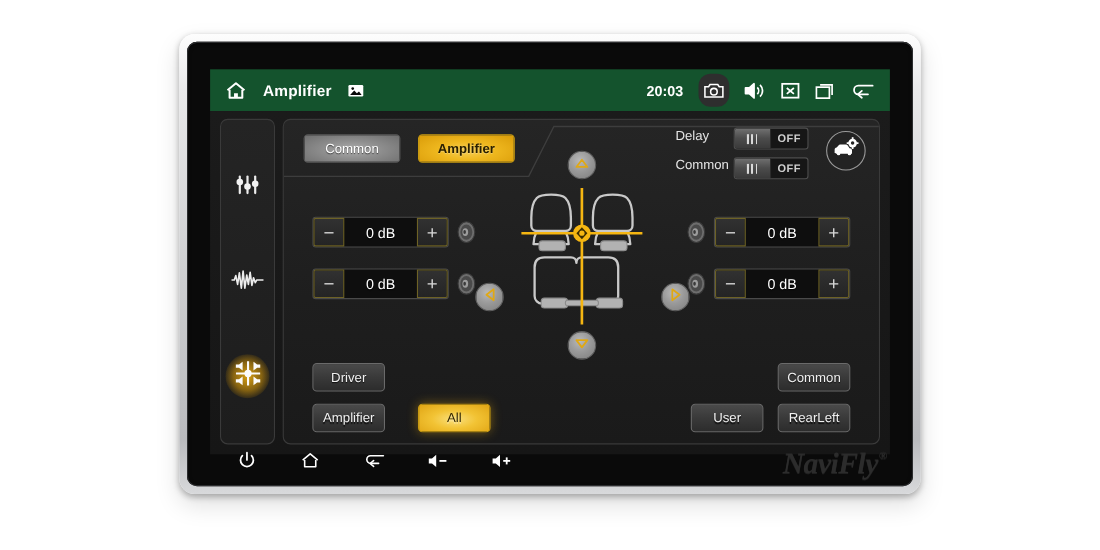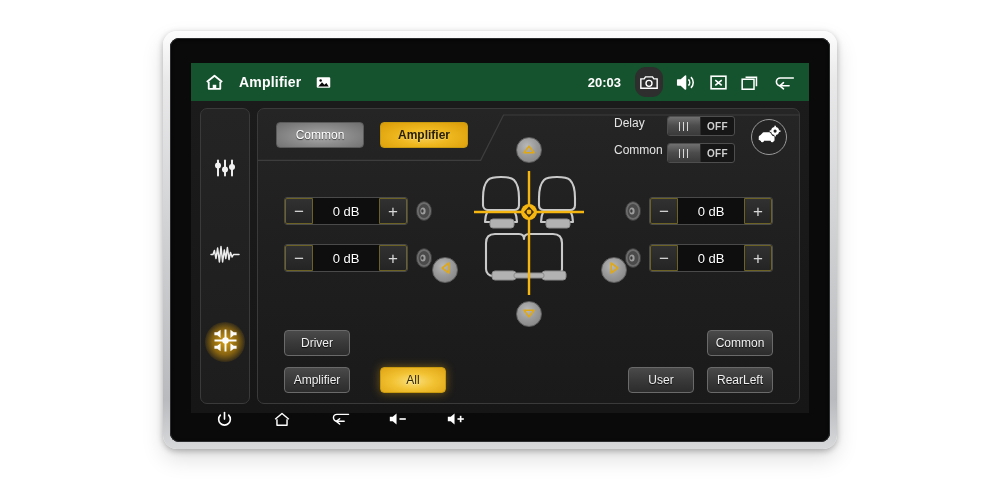--- a/index.html
+++ b/index.html
@@ -594,16 +594,20 @@
         <div class="hw-btn">
           <span>
             <svg width="20" height="16" viewBox="0 0 22 17" fill="#fff">
               <path d="M2 6h3.2L9.4 2.4v12.2L5.2 11H2z"></path>
               <rect x="12.6" y="7.6" width="7" height="1.8"></rect>
               <rect x="15.2" y="5" width="1.8" height="7"></rect>
             </svg>
           </span>
         </div>
       </div>
+      <div id="brand">
+        <span>NaviFly</span>
+          <span class="reg">®</span>
+      </div>
     </div>
 
   </div>
 </div>
 
 </body></html>

